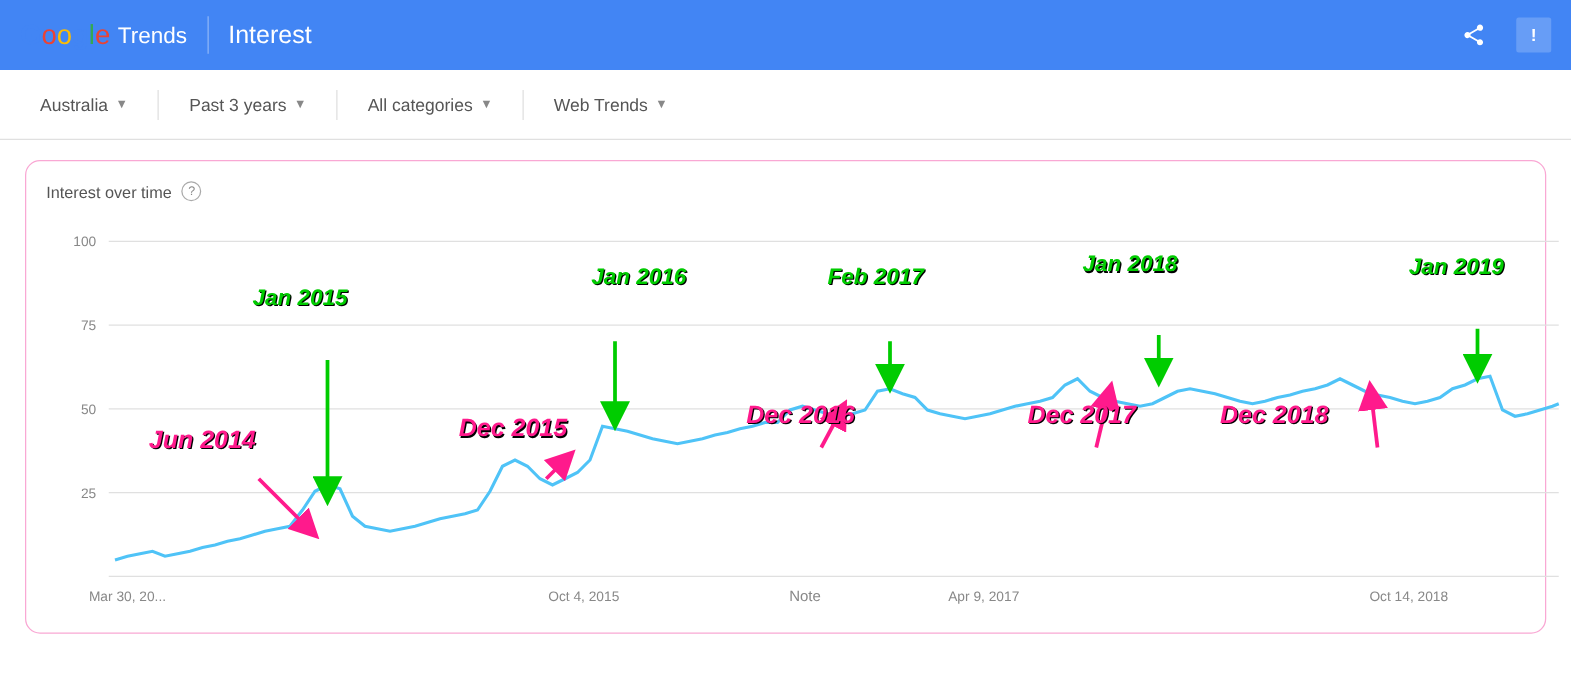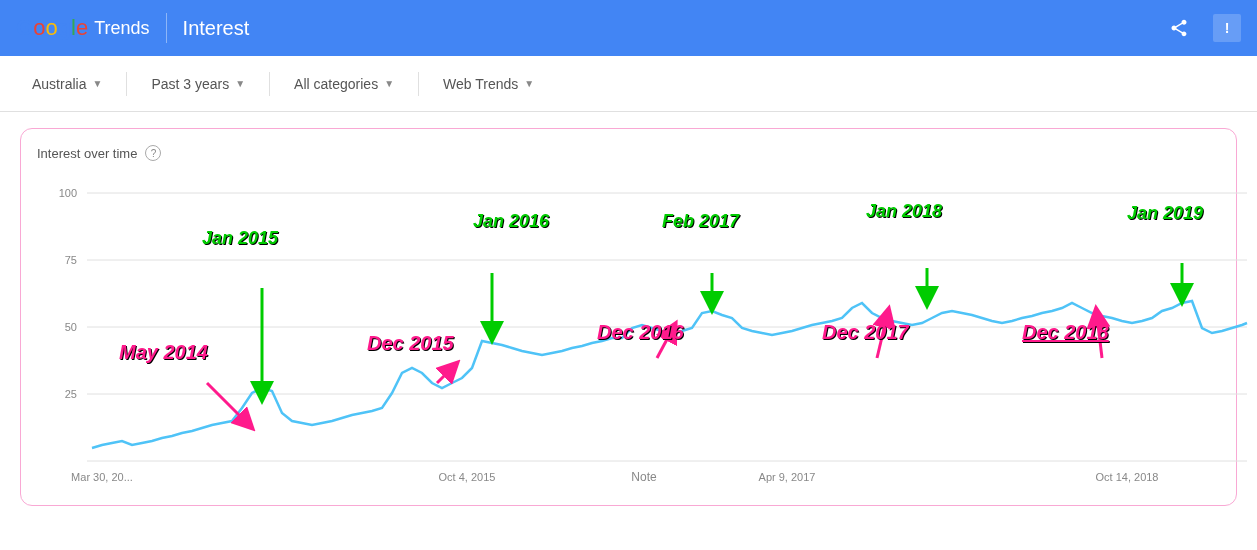--- a/index.html
+++ b/index.html
@@ -232,20 +232,20 @@
       </svg>
 
       
       <div class="annotation ann-green" style="left:165px; top:55px;text-align:right;">Jan 2015</div>
       <div class="annotation ann-green" style="left:400px; top:38px;margin-left:36px;">Jan 2016</div>
       <div class="annotation ann-green" style="left:625px; top:38px;text-align:center;">Feb 2017</div>
       <div class="annotation ann-green" style="left:829px; top:28px;">Jan 2018</div>
       <div class="annotation ann-green" style="left:1090px; top:30px;">Jan 2019</div>
 
       
-      <div class="annotation ann-red" style="left:82px; top:168px;">May 2014</div>
+      <div class="annotation ann-red" style="left:82px; top:168px;">Jun 2014</div>
       <div class="annotation ann-red" style="left:330px; top:159px;">Dec 2015</div>
       <div class="annotation ann-red" style="left:560px; top:148px;">Dec 2016</div>
       <div class="annotation ann-red" style="left:785px; top:148px;text-align:right;">Dec 2017</div>
-      <div class="annotation ann-red" style="left:985px; top:148px;text-decoration:underline;">Dec 2018</div>
+      <div class="annotation ann-red" style="left:939px; top:148px;">Dec 2018</div>
     </div>
   </div>
 </div>
 
 </body></html>

